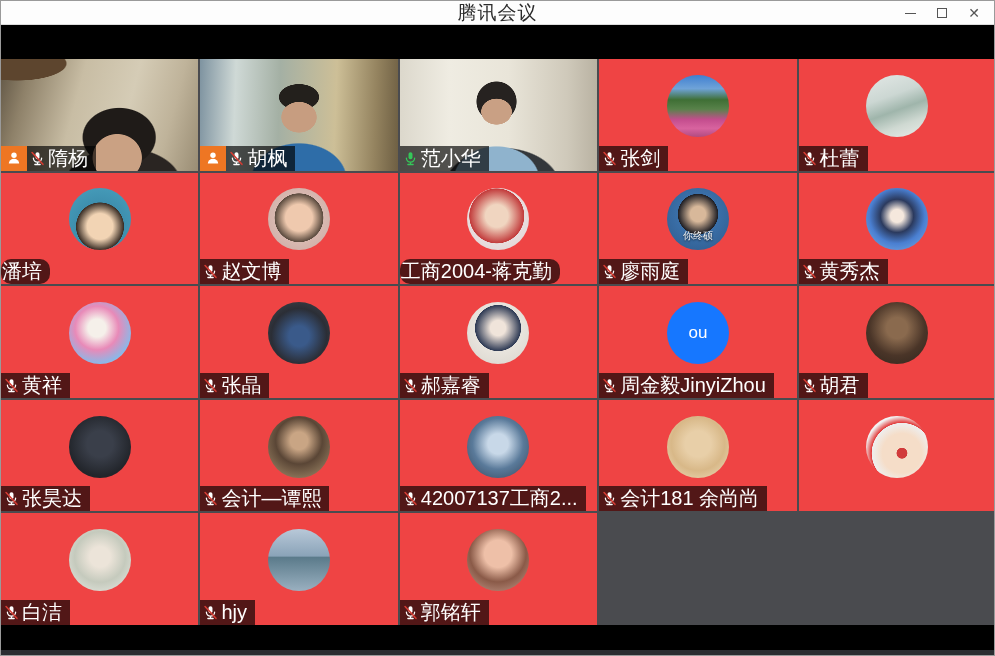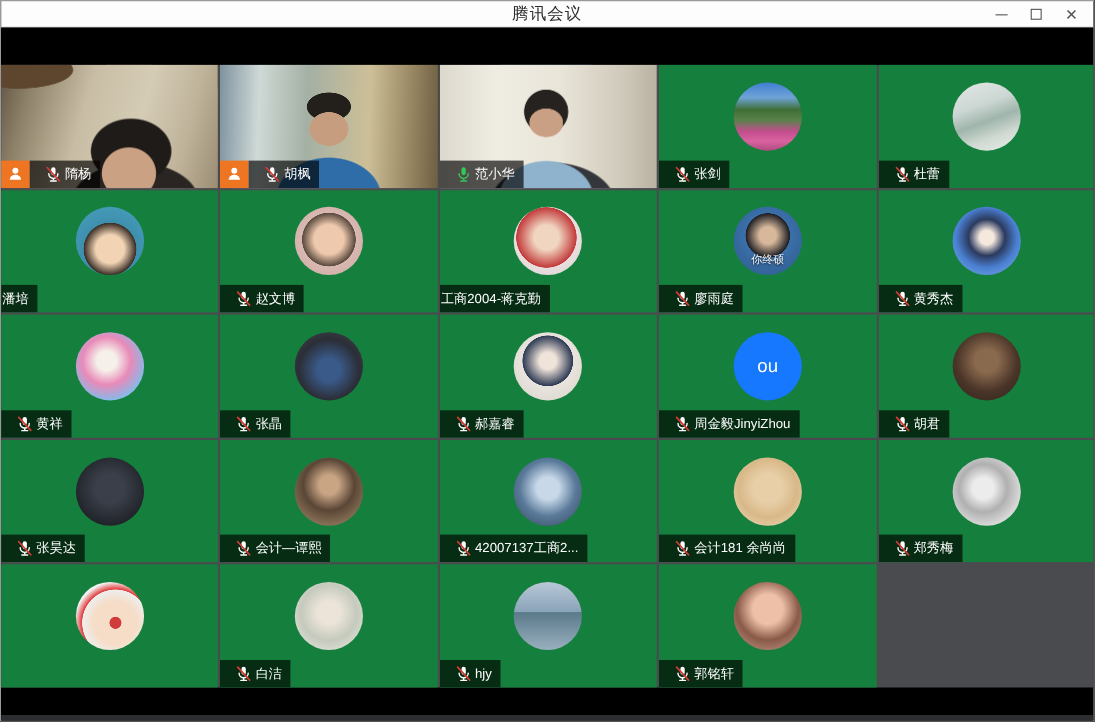--- a/index.html
+++ b/index.html
@@ -11,42 +11,42 @@
     background:#000; overflow:hidden;
     border:1px solid #9a9a9a;
   }
 
   
   .titlebar {
     position:absolute; top:0; left:0; right:0; height:24px;
     background:#fdfdfd; border-bottom:1px solid #dcdcdc;
     display:flex; align-items:center; justify-content:center;
   }
-  .titlebar .title { font-size:15px; color:#2b2b2b; letter-spacing:1px; }
+  .titlebar .title { font-size:19px; color:#2b2b2b; letter-spacing:1px; }
   .win-controls {
     position:absolute; right:4px; top:0; height:24px;
     display:flex; align-items:center;
   }
   .win-btn {
     width:32px; height:24px; display:flex; align-items:center; justify-content:center;
     color:#555; font-size:13px; cursor:default; user-select:none;
   }
   .win-btn .glyph-min { display:block; width:11px; height:0; border-top:1.6px solid #555; }
   .win-btn .glyph-max { display:block; width:10px; height:10px; border:1.6px solid #555; }
   .win-btn .glyph-close { font-size:14px; line-height:1; color:#555; }
 
   
   .stage { position:absolute; top:24px; left:0; right:0; bottom:0; background:#000; }
 
   .grid {
     position:absolute; top:34px; left:0; width:995px; height:566px;
     display:grid; grid-template-columns:repeat(5,1fr); grid-template-rows:repeat(5,1fr);
     gap:2px; background:#4a4b4f;
   }
-  .tile { position:relative; background:#15803d; overflow:hidden; }
+  .tile { position:relative; background:#ef4444; overflow:hidden; }
 
   
   .avatar {
     position:absolute; left:50%; top:42%; transform:translate(-50%,-50%);
     width:62px; height:62px; border-radius:50%;
     display:flex; align-items:center; justify-content:center;
     background:#666; overflow:hidden;
   }
   .avatar .avatar-text { color:#fff; font-size:17px; }
   .avatar .avatar-caption {
@@ -56,26 +56,26 @@
 
   
   .label-row {
     position:absolute; left:0; bottom:0; display:flex; align-items:stretch; max-width:100%;
   }
   .host-badge {
     width:26px; height:25px; background:#ee7623; flex:none;
     display:flex; align-items:center; justify-content:center;
   }
   .name-label {
-    background:rgba(0,0,0,.66); color:#fff; font-size:12px; line-height:25px;
-    height:25px; padding:0 8px 0 14px;
+    background:rgba(0,0,0,.66); color:#fff; font-size:20px; line-height:25px;
+    height:25px; padding:0 8px 0 3px;
     display:flex; align-items:center; gap:3px;
     white-space:nowrap; overflow:hidden; max-width:192px;justify-content:space-between;
   }
-  .name-label.no-mic { padding-left:1px; }
+  .name-label.no-mic { padding-left:1px;border-radius:10px; }
   .mic { width:15px; height:15px; flex:none; }
 
   
   .bottom-strip {
     position:absolute; left:0; right:0; bottom:0; height:5px; background:#2b2d31;
   }
 </style>
 </head>
 <body>
 
@@ -461,39 +461,20 @@
           <path class="m-arc" d="M3.6 7.5 a4.4 4.4 0 0 0 8.8 0" fill="none" stroke="#fff" stroke-width="1.4" stroke-linecap="round"></path>
           <line class="m-stem" x1="8" y1="12" x2="8" y2="14" stroke="#fff" stroke-width="1.4"></line>
           <line class="m-base" x1="5.2" y1="14.4" x2="10.8" y2="14.4" stroke="#fff" stroke-width="1.4" stroke-linecap="round"></line>
           <line class="m-slash" x1="2.2" y1="1.6" x2="13.8" y2="14.2" stroke="#d43c33" stroke-width="1.7" stroke-linecap="round"></line>
         </svg>
         <span class="name-text">会计181 余尚尚</span>
       </span>
     </div>
   </div>
 
-  <div class="tile">
-    <div class="avatar" style="background: radial-gradient(circle at 45% 45%, rgb(236, 236, 236) 20%, rgb(176, 176, 176) 45%, rgb(216, 216, 216) 70%, rgb(240, 240, 240) 100%);">
-      <span class="avatar-text"></span>
-
-    </div>
-    <div class="label-row">
-
-      <span class="name-label">
-        <svg class="mic" viewBox="0 0 16 16">
-          <rect class="m-body" x="5.9" y="1.2" width="4.2" height="7.6" rx="2.1" fill="#fff"></rect>
-          <path class="m-arc" d="M3.6 7.5 a4.4 4.4 0 0 0 8.8 0" fill="none" stroke="#fff" stroke-width="1.4" stroke-linecap="round"></path>
-          <line class="m-stem" x1="8" y1="12" x2="8" y2="14" stroke="#fff" stroke-width="1.4"></line>
-          <line class="m-base" x1="5.2" y1="14.4" x2="10.8" y2="14.4" stroke="#fff" stroke-width="1.4" stroke-linecap="round"></line>
-          <line class="m-slash" x1="2.2" y1="1.6" x2="13.8" y2="14.2" stroke="#d43c33" stroke-width="1.7" stroke-linecap="round"></line>
-        </svg>
-        <span class="name-text">郑秀梅</span>
-      </span>
-    </div>
-  </div>
 
   <div class="tile">
     <div class="avatar" style="background: radial-gradient(circle at 58% 60%, rgb(209, 59, 59) 10%, rgb(245, 221, 200) 11%, rgb(245, 221, 200) 38%, rgb(238, 238, 238) 58%, rgb(226, 60, 60) 59%, rgb(242, 242, 242) 72%, rgb(255, 255, 255) 100%);">
       <span class="avatar-text"></span>
 
     </div>
   </div>
 
   <div class="tile">
     <div class="avatar" style="background: radial-gradient(circle at 50% 45%, rgb(236, 228, 217) 22%, rgb(197, 202, 189) 55%, rgb(236, 238, 232) 100%);">

